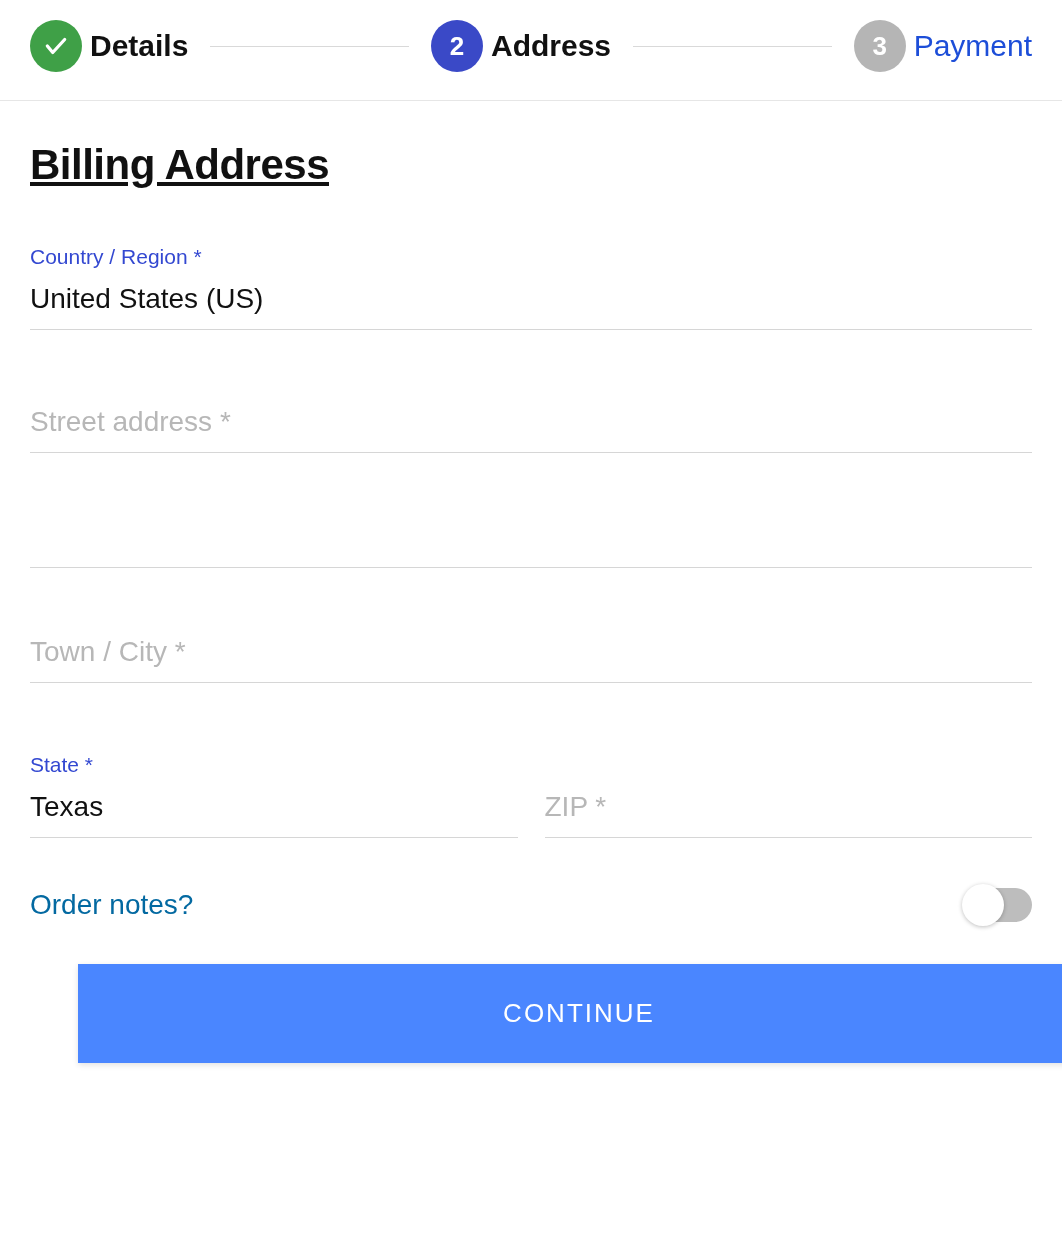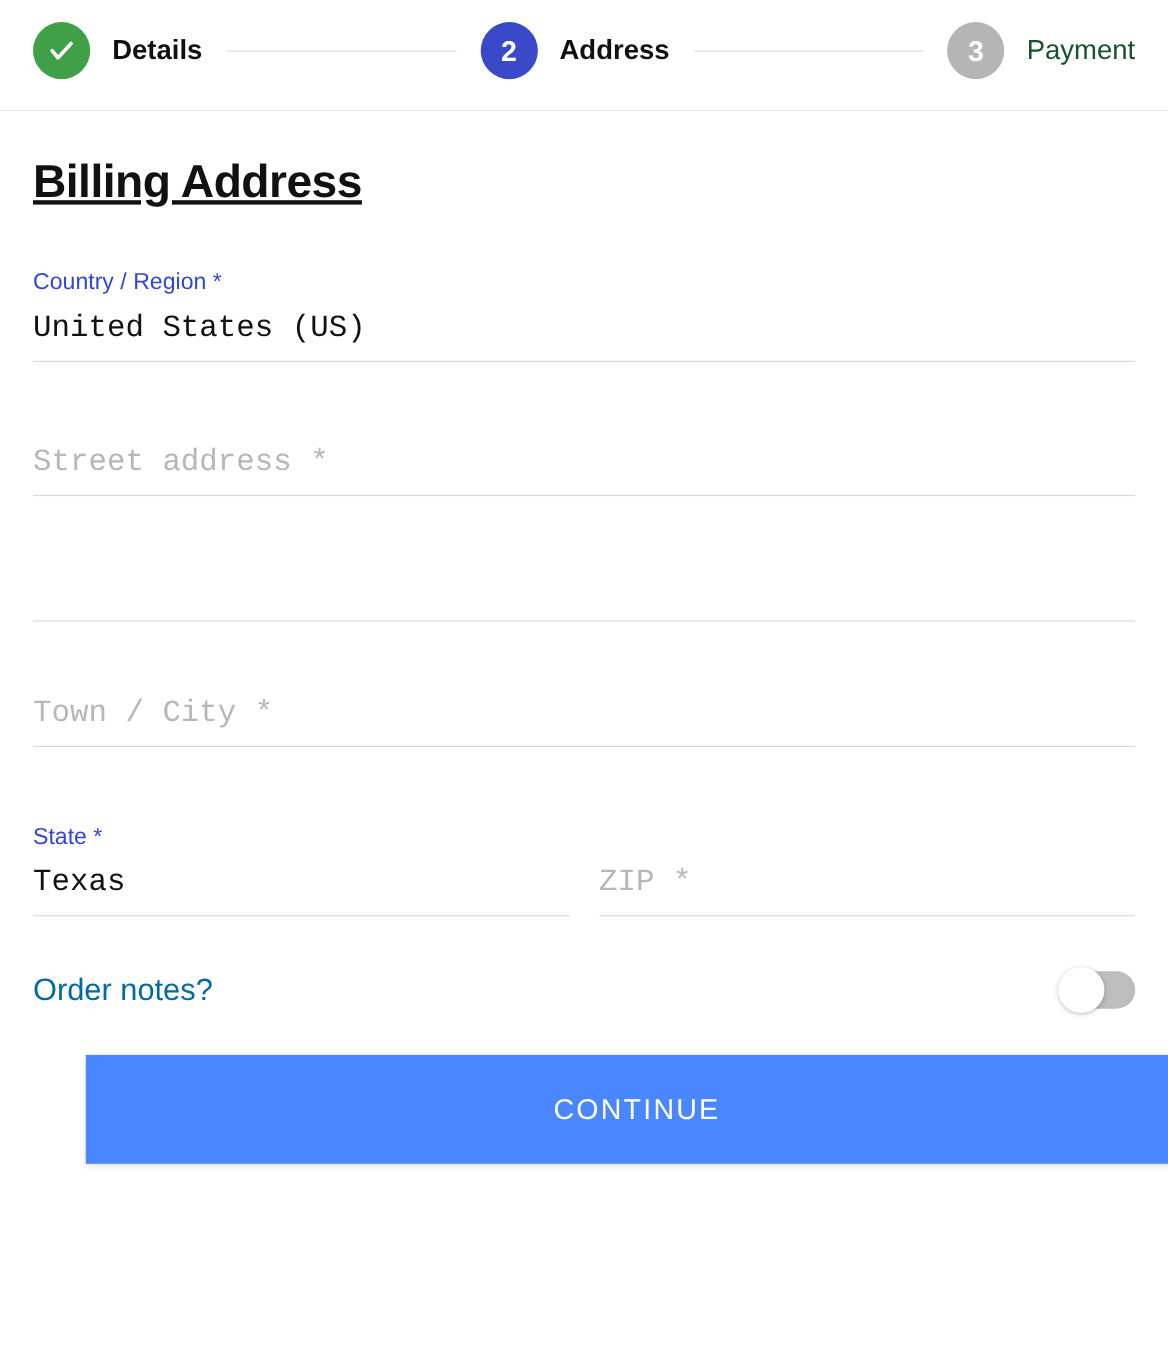--- a/index.html
+++ b/index.html
@@ -27,26 +27,26 @@
       justify-content: center;
       font-size: 26px;
       font-weight: 600;
       color: #fff;
       flex-shrink: 0;
     }
     .step-circle.done { background: #3fa047; }
     .step-circle.active { background: #3a49c7; }
     .step-circle.pending { background: #b5b5b5; }
     .step-label {
-      margin-left: 20px;
-      font-size: 25px;
+      margin-left: 8px;
+      font-size: 30px;
       font-weight: 700;
       color: #111;
     }
-    .step-label.pending { color: #14532d; font-weight: 500; }
+    .step-label.pending { color: #1d4ed8; font-weight: 500; }
     .step-connector {
       flex: 1;
       height: 1px;
       background: #d9d9d9;
       margin: 0 22px;
     }
     .check-icon svg { width: 26px; height: 26px; display: block; }
 
     .content { padding: 40px 30px 30px 30px; }
     .page-title {
@@ -68,21 +68,21 @@
     }
     .field-input {
       width: 100%;
       border: none;
       border-bottom: 1px solid #d6d6d6;
       font-size: 28px;
       padding: 6px 0 14px 0;
       outline: none;
       background: transparent;
       color: #111;
-      font-family: Liberation Mono, monospace;
+      font-family: Liberation Sans, sans-serif;
     }
     .field-input::placeholder { color: #b7b7b7; }
     .field.no-label .field-input { font-size: 28px; padding: 6px 0 14px 0; }
 
     .row { display: flex; gap: 27px; margin-bottom: 50px; }
     .row .col { flex: 1; position: relative; }
     .row .field-label { font-size: 21px; color: #3348d1; margin-bottom: 8px; display:block;}
     .row .field-input { font-size: 28px; }
 
     .toggle-row {

